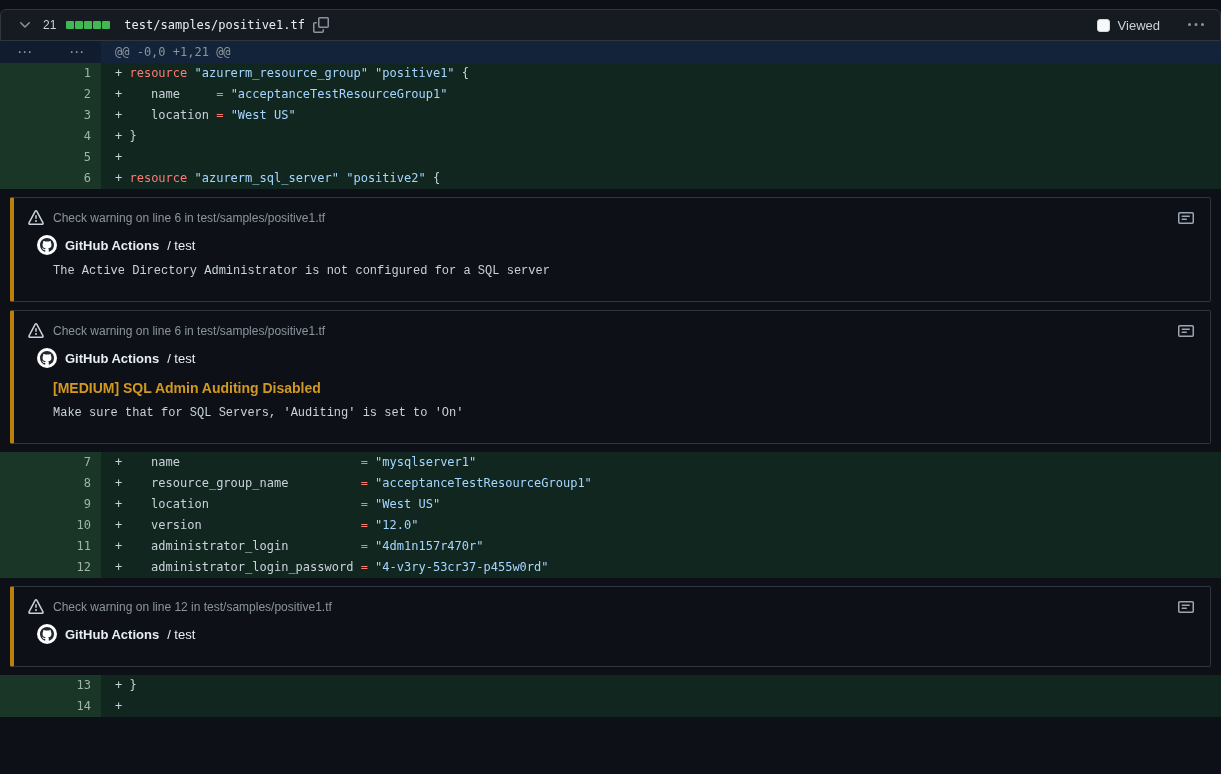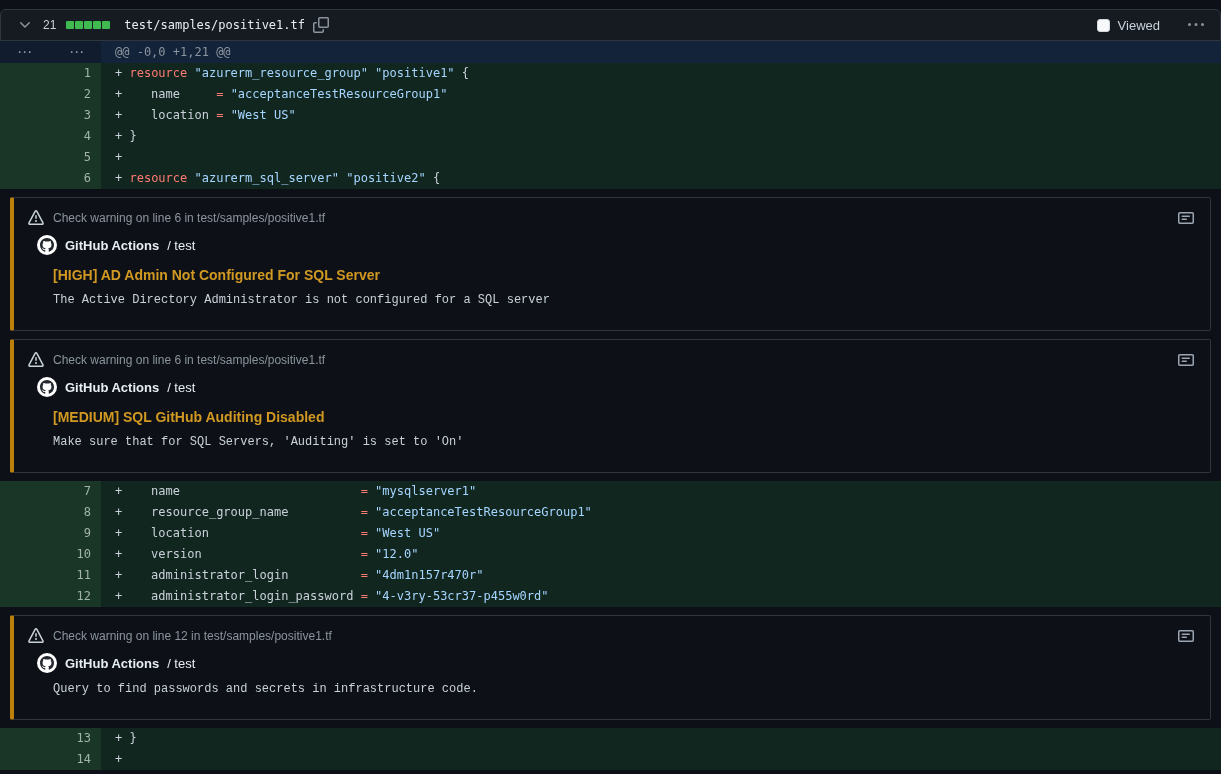--- a/index.html
+++ b/index.html
@@ -193,21 +193,20 @@
       <span class="avatar">
         <span style="display:flex;">
           <svg width="14" height="14" viewBox="0 0 16 16" fill="#24292f">
               <path d="M8 0C3.58 0 0 3.58 0 8c0 3.54 2.29 6.53 5.47 7.59.4.07.55-.17.55-.38 0-.19-.01-.82-.01-1.49-2.01.37-2.53-.49-2.69-.94-.09-.23-.48-.94-.82-1.13-.28-.15-.68-.52-.01-.53.63-.01 1.08.58 1.23.82.72 1.21 1.87.87 2.33.66.07-.52.28-.87.51-1.07-1.78-.2-3.64-.89-3.64-3.95 0-.87.31-1.59.82-2.15-.08-.2-.36-1.02.08-2.12 0 0 .67-.21 2.2.82.64-.18 1.32-.27 2-.27s1.36.09 2 .27c1.53-1.04 2.2-.82 2.2-.82.44 1.1.16 1.92.08 2.12.51.56.82 1.27.82 2.15 0 3.07-1.87 3.75-3.65 3.95.29.25.54.73.54 1.48 0 1.07-.01 1.93-.01 2.2 0 .21.15.46.55.38A8.012 8.012 0 0 0 16 8c0-4.42-3.58-8-8-8z"></path>
             </svg>
         </span>
       </span>
       <span class="src-bold">GitHub Actions</span>
       <span class="src-rest">/ test</span>
     </div>
-    <h4 class="ann-title">[HIGH] AD Admin Not Configured For SQL Server</h4>
     <p class="ann-message">The Active Directory Administrator is not configured for a SQL server</p>
   </section>
 
   <section class="annotation">
     <div class="ann-header">
       <span class="warn-icon">
         <svg width="16" height="16" viewBox="0 0 16 16" fill="currentColor">
             <path d="M6.457 1.047c.659-1.234 2.427-1.234 3.086 0l6.082 11.378A1.75 1.75 0 0 1 14.082 15H1.918a1.75 1.75 0 0 1-1.543-2.575Zm1.763.707a.25.25 0 0 0-.44 0L1.698 13.132a.25.25 0 0 0 .22.368h12.164a.25.25 0 0 0 .22-.368Zm.53 3.996v2.5a.75.75 0 0 1-1.5 0v-2.5a.75.75 0 0 1 1.5 0ZM9 11a1 1 0 1 1-2 0 1 1 0 0 1 2 0Z"></path>
           </svg>
       </span>
@@ -224,21 +223,21 @@
       <span class="avatar">
         <span style="display:flex;">
           <svg width="14" height="14" viewBox="0 0 16 16" fill="#24292f">
               <path d="M8 0C3.58 0 0 3.58 0 8c0 3.54 2.29 6.53 5.47 7.59.4.07.55-.17.55-.38 0-.19-.01-.82-.01-1.49-2.01.37-2.53-.49-2.69-.94-.09-.23-.48-.94-.82-1.13-.28-.15-.68-.52-.01-.53.63-.01 1.08.58 1.23.82.72 1.21 1.87.87 2.33.66.07-.52.28-.87.51-1.07-1.78-.2-3.64-.89-3.64-3.95 0-.87.31-1.59.82-2.15-.08-.2-.36-1.02.08-2.12 0 0 .67-.21 2.2.82.64-.18 1.32-.27 2-.27s1.36.09 2 .27c1.53-1.04 2.2-.82 2.2-.82.44 1.1.16 1.92.08 2.12.51.56.82 1.27.82 2.15 0 3.07-1.87 3.75-3.65 3.95.29.25.54.73.54 1.48 0 1.07-.01 1.93-.01 2.2 0 .21.15.46.55.38A8.012 8.012 0 0 0 16 8c0-4.42-3.58-8-8-8z"></path>
             </svg>
         </span>
       </span>
       <span class="src-bold">GitHub Actions</span>
       <span class="src-rest">/ test</span>
     </div>
-    <h4 class="ann-title">[MEDIUM] SQL GitHub Auditing Disabled</h4>
+    <h4 class="ann-title">[MEDIUM] SQL Admin Auditing Disabled</h4>
     <p class="ann-message">Make sure that for SQL Servers, 'Auditing' is set to 'On'</p>
   </section>
 
   <div>
       <div class="code-row">
         <div class="code-gutter">7</div>
         <div class="code-line"><span class="tok-p">+    name                         </span><span class="tok-o">=</span><span class="tok-p"> </span><span class="tok-s">"mysqlserver1"</span></div>
       </div>
       <div class="code-row">
         <div class="code-gutter">8</div>
@@ -282,21 +281,20 @@
       <span class="avatar">
         <span style="display:flex;">
           <svg width="14" height="14" viewBox="0 0 16 16" fill="#24292f">
               <path d="M8 0C3.58 0 0 3.58 0 8c0 3.54 2.29 6.53 5.47 7.59.4.07.55-.17.55-.38 0-.19-.01-.82-.01-1.49-2.01.37-2.53-.49-2.69-.94-.09-.23-.48-.94-.82-1.13-.28-.15-.68-.52-.01-.53.63-.01 1.08.58 1.23.82.72 1.21 1.87.87 2.33.66.07-.52.28-.87.51-1.07-1.78-.2-3.64-.89-3.64-3.95 0-.87.31-1.59.82-2.15-.08-.2-.36-1.02.08-2.12 0 0 .67-.21 2.2.82.64-.18 1.32-.27 2-.27s1.36.09 2 .27c1.53-1.04 2.2-.82 2.2-.82.44 1.1.16 1.92.08 2.12.51.56.82 1.27.82 2.15 0 3.07-1.87 3.75-3.65 3.95.29.25.54.73.54 1.48 0 1.07-.01 1.93-.01 2.2 0 .21.15.46.55.38A8.012 8.012 0 0 0 16 8c0-4.42-3.58-8-8-8z"></path>
             </svg>
         </span>
       </span>
       <span class="src-bold">GitHub Actions</span>
       <span class="src-rest">/ test</span>
     </div>
-    <p class="ann-message">Query to find passwords and secrets in infrastructure code.</p>
   </section>
 
   <div>
       <div class="code-row">
         <div class="code-gutter">13</div>
         <div class="code-line"><span class="tok-p">+ }</span></div>
       </div>
       <div class="code-row">
         <div class="code-gutter">14</div>
         <div class="code-line"><span class="tok-p">+</span></div>

